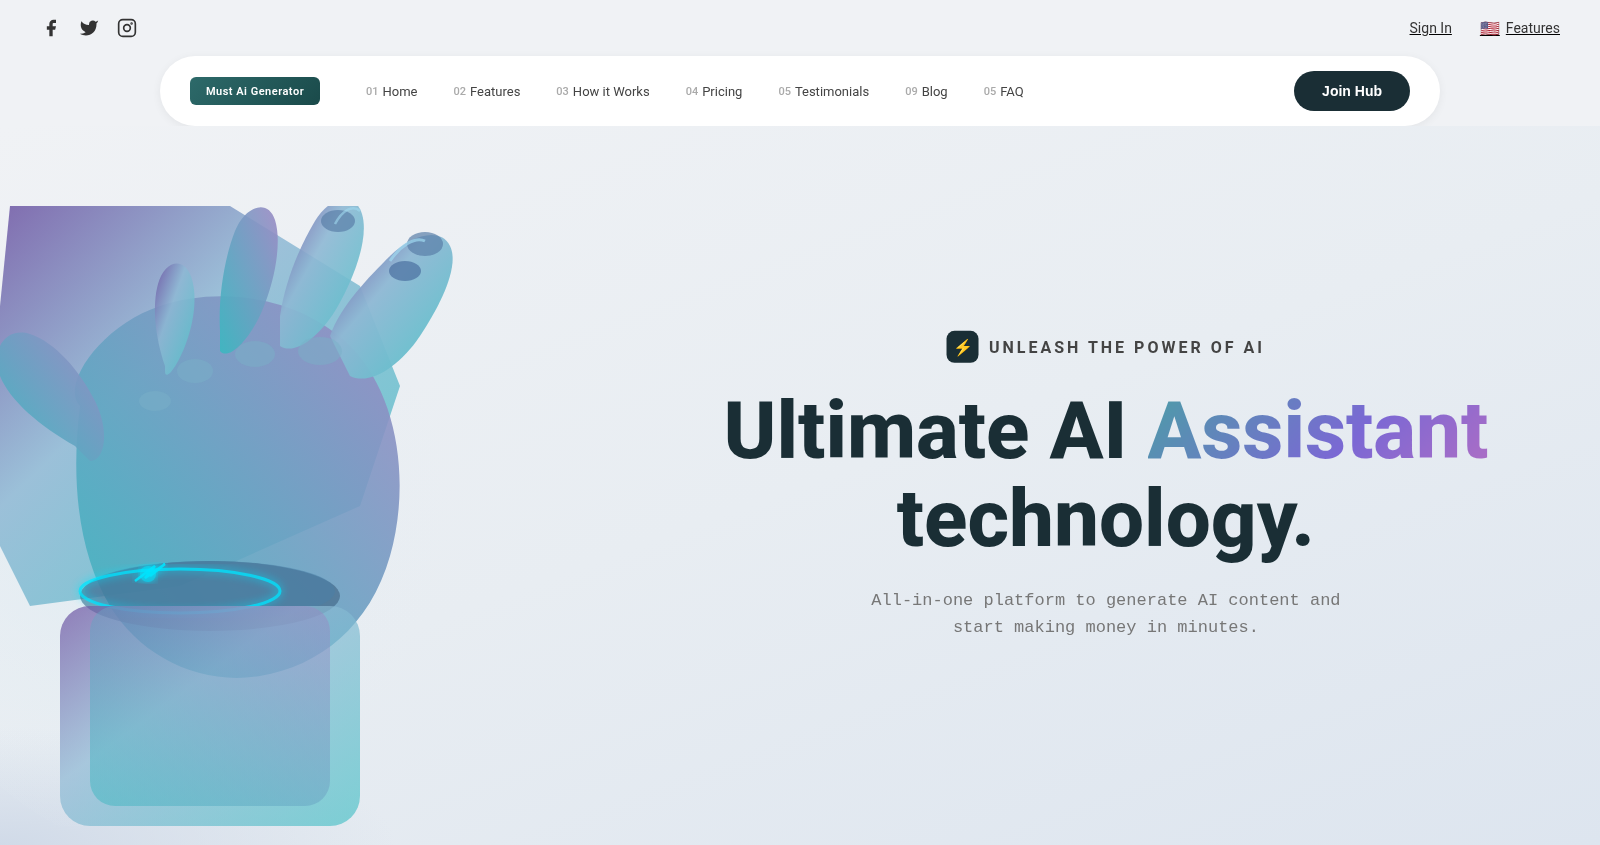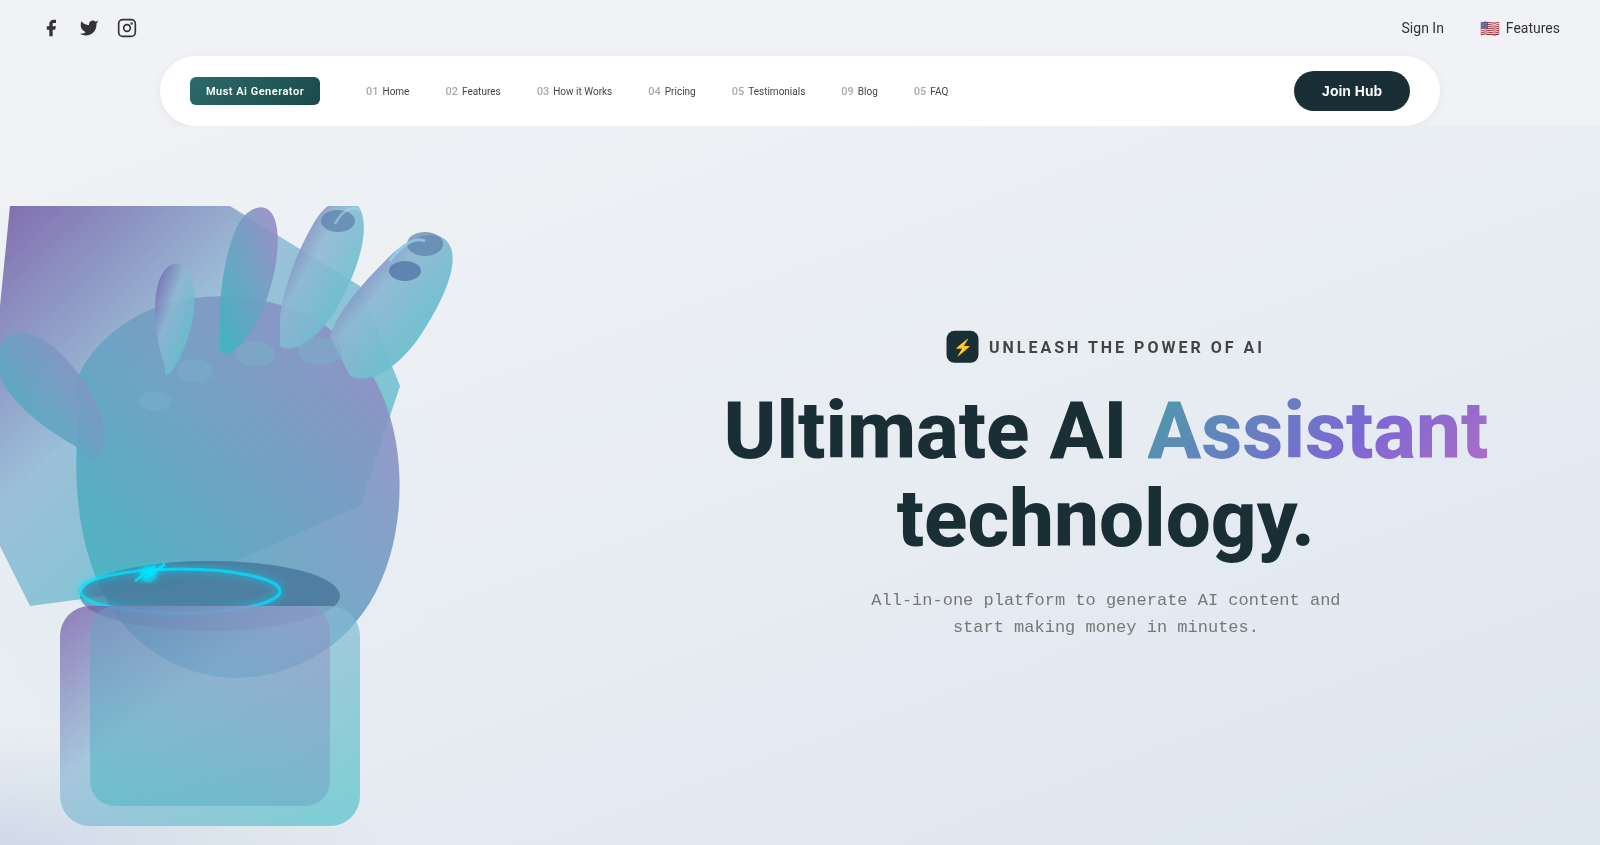--- a/index.html
+++ b/index.html
@@ -38,21 +38,22 @@
       display: inline-flex;
       align-items: center;
       justify-content: center;
       color: #333;
       cursor: pointer;
     }
 
     .top-right {
       display: flex;
       align-items: center;
-      gap: 36px;
+      gap: 28px;
+      text-decoration: underline;
     }
 
     .sign-in-link {
       color: #333;
       font-size: 14px;
       text-decoration: none;
       cursor: pointer;
     }
 
     .language-selector {
@@ -122,21 +123,21 @@
     }
 
     .nav-num {
       color: #aaa;
       font-size: 11px;
       font-weight: 500;
     }
 
     .nav-label {
       color: #444;
-      font-size: 10px;
+      font-size: 13px;
     }
 
     .join-btn {
       background-color: #1a2e35;
       color: white;
       border: none;
       border-radius: 30px;
       padding: 12px 28px;
       font-size: 14px;
       font-weight: 600;

